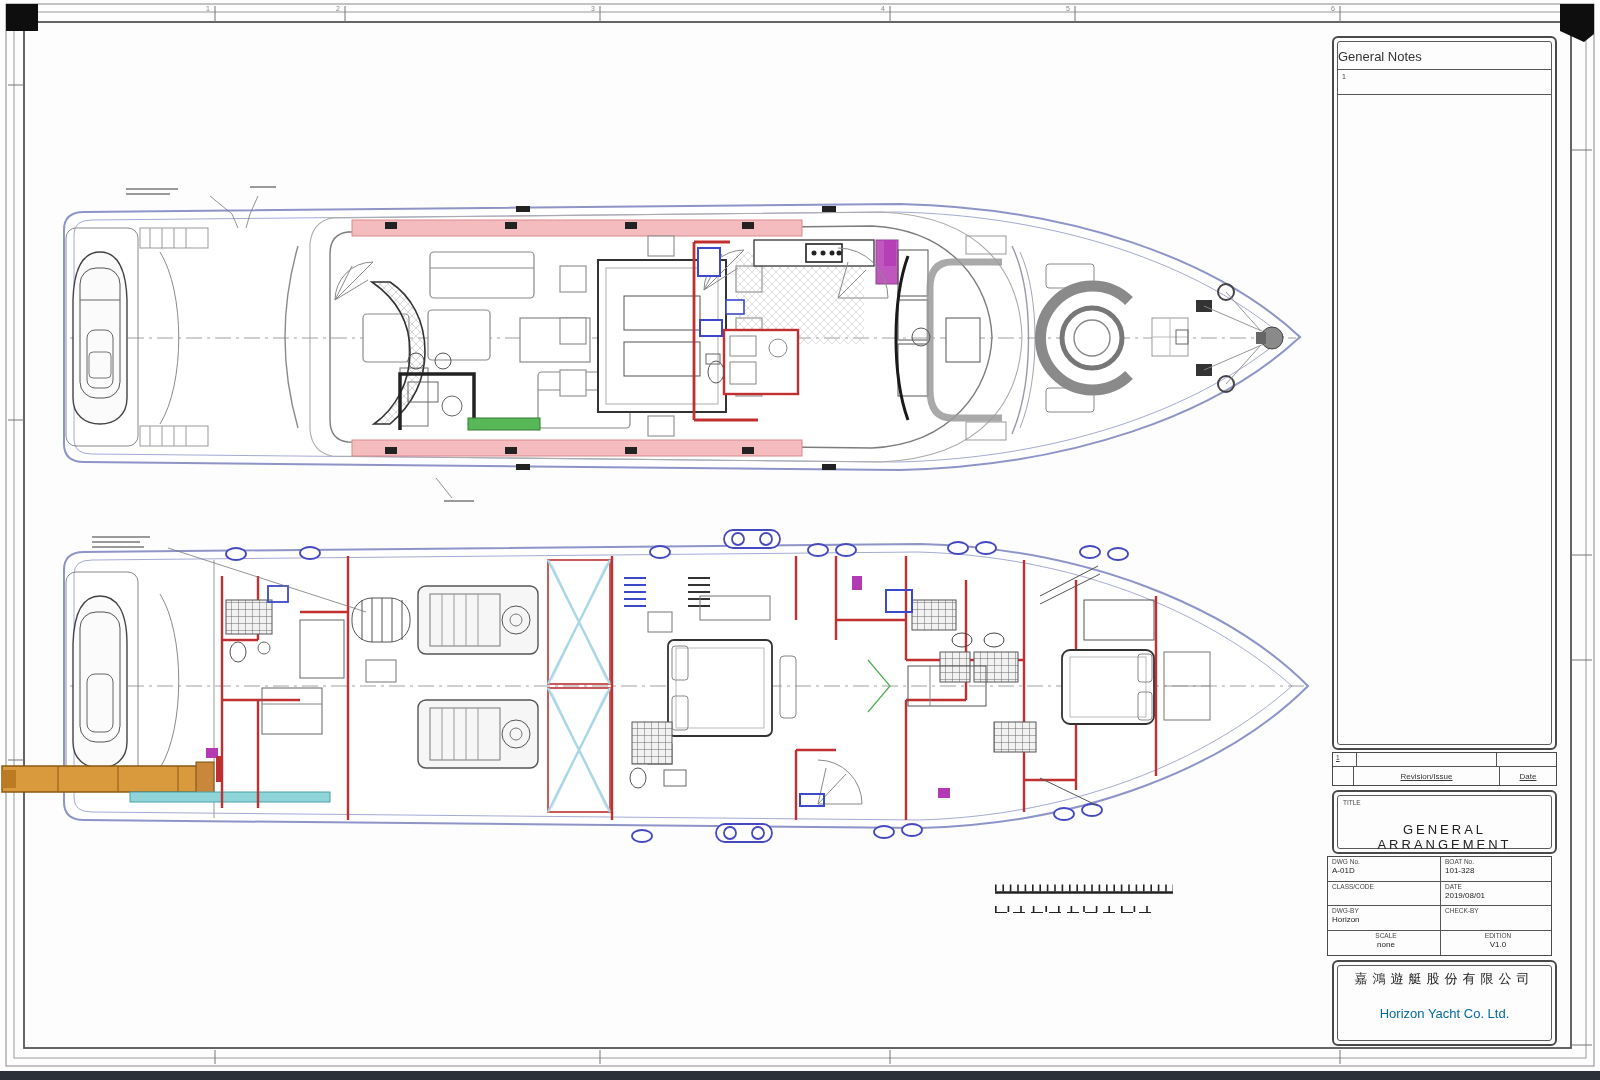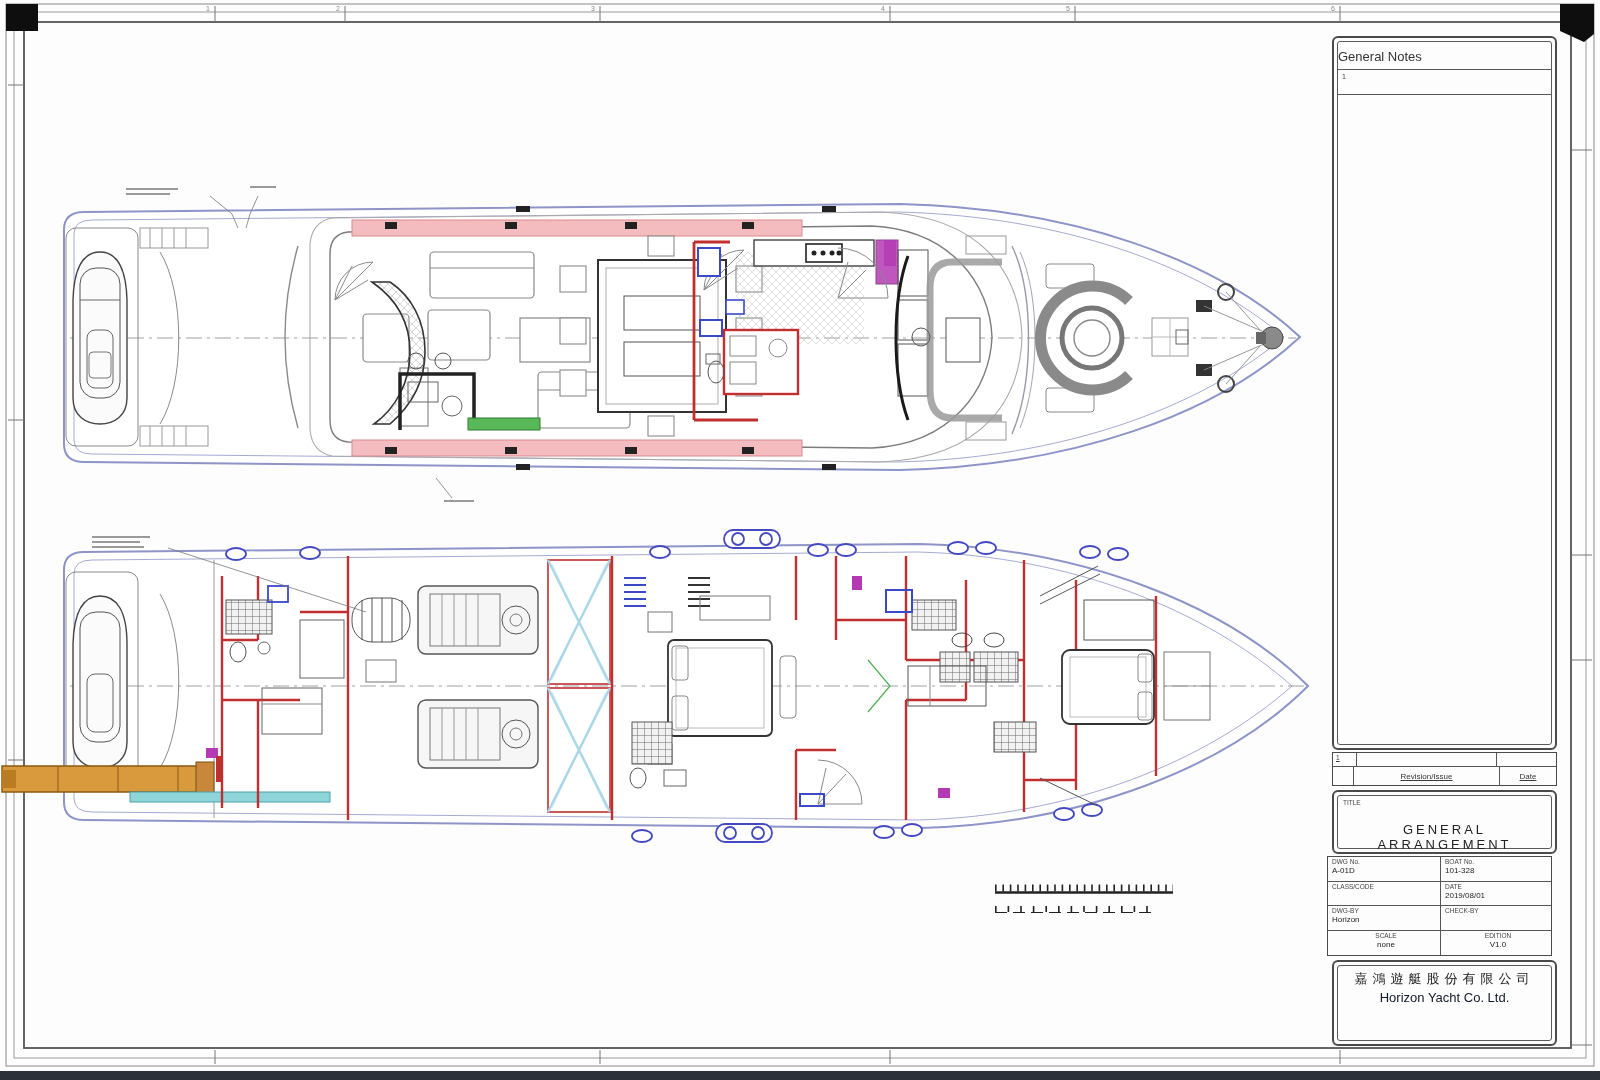--- a/index.html
+++ b/index.html
@@ -28,21 +28,21 @@
               display:grid;grid-template-columns:113px 1fr;grid-template-rows:repeat(4,1fr);}
   #fields-box .cell{border-right:1px solid #555;border-bottom:1px solid #555;padding:1px 0 0 4px;overflow:hidden;}
   #fields-box .cell:nth-child(2n){border-right:none;}
   #fields-box .cell:nth-child(n+7){border-bottom:none;text-align:center;}
   #fields-box .flabel{display:block;font-size:6.5px;color:#444;}
   #fields-box .fvalue{display:block;font-size:8px;color:#222;margin-top:1px;}
   #logo-box{left:1332px;top:960px;width:225px;height:86px;}
   #logo-box .row{display:flex;align-items:center;justify-content:center;gap:7px;margin-top:6px;}
   #logo-box .brand{font-size:25px;font-weight:bold;letter-spacing:1px;color:#111;}
   #logo-box .cjk{text-align:center;font-size:13px;letter-spacing:5px;color:#222;margin-top:4px;}
-  #logo-box .co{text-align:center;font-size:13px;color:#0f172a;margin-top:2px;}
+  #logo-box .co{text-align:center;font-size:13px;color:#0369a1;margin-top:18px;}
   #footer-strip{position:absolute;left:0;top:1071px;width:1600px;height:9px;background:#2b3039;}
 </style>
 </head>
 <body>
 
 <div id="sheet">
 
 <svg id="plan-svg" width="1600" height="1080" viewBox="0 0 1600 1080">
   <defs>
     <pattern id="diamond" width="8" height="8" patternUnits="userSpaceOnUse">

